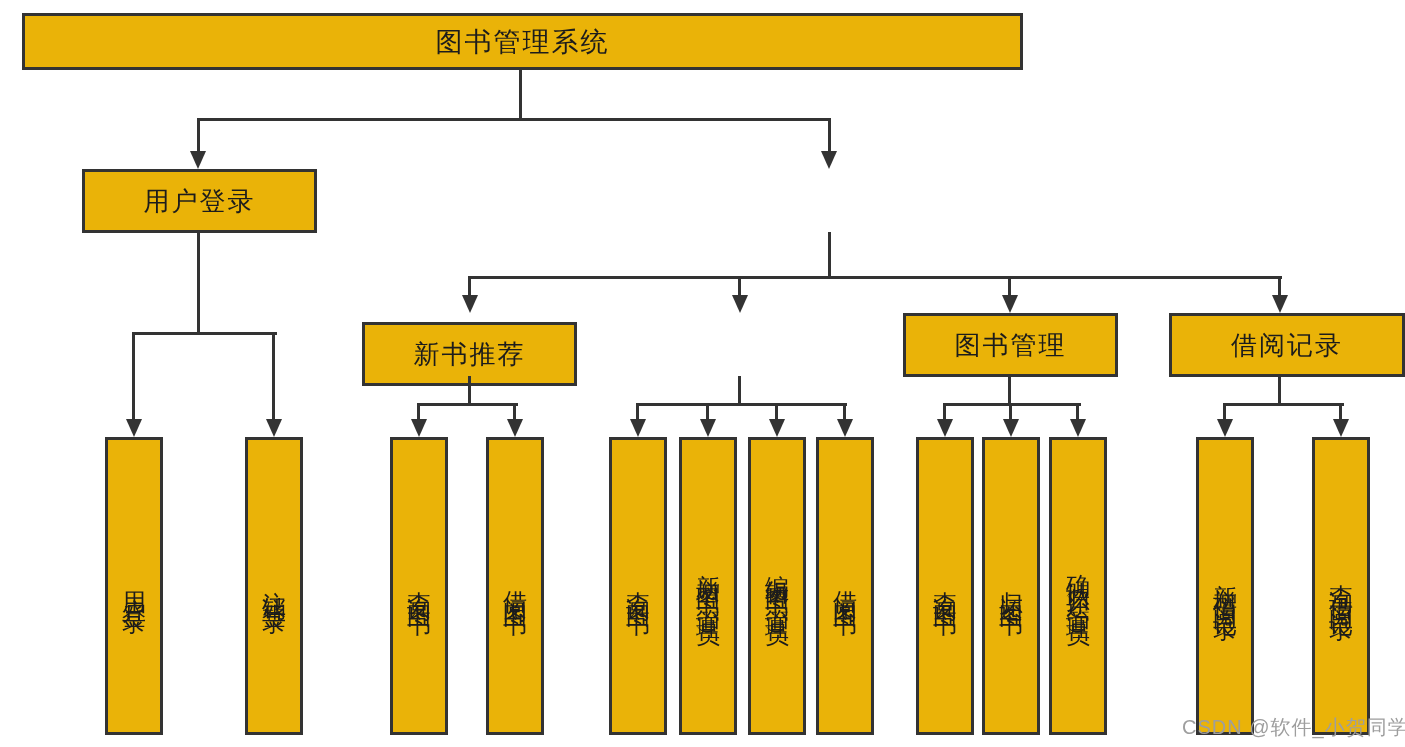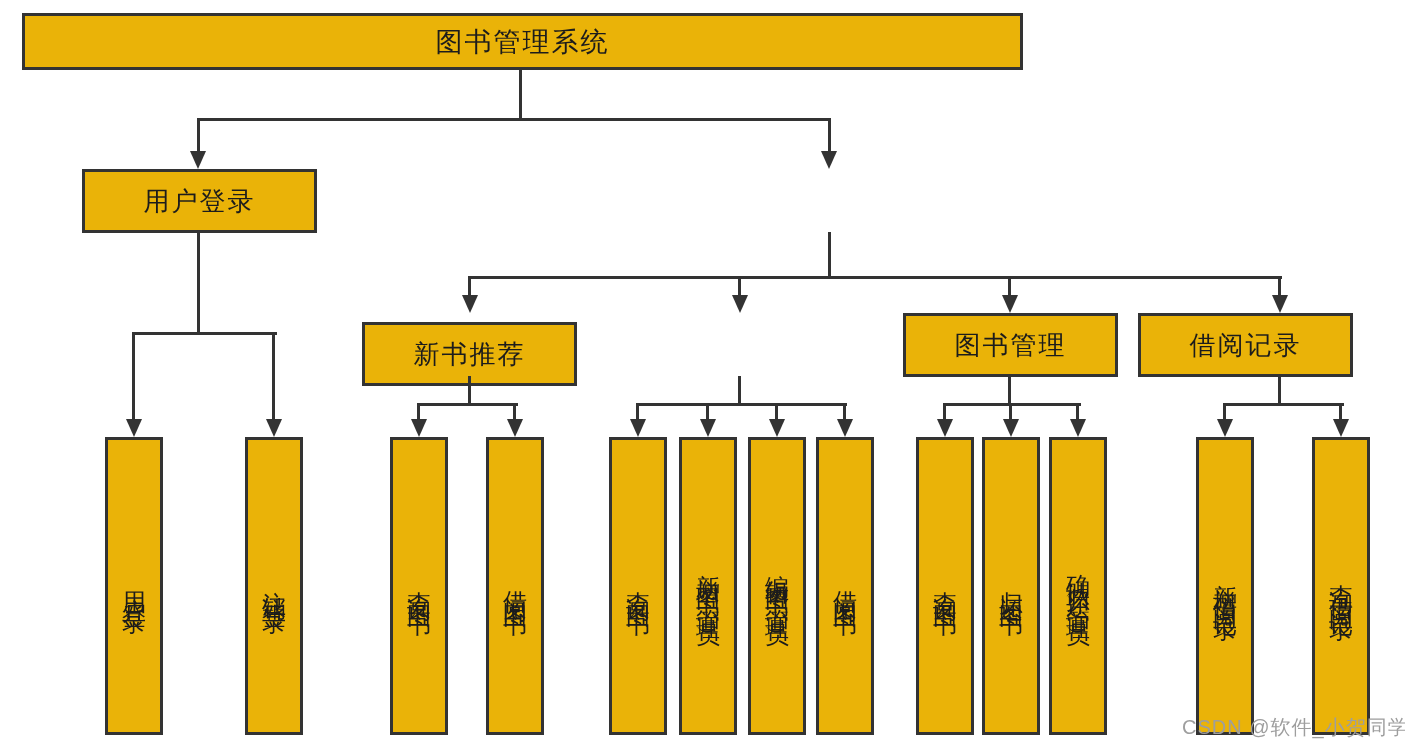--- a/index.html
+++ b/index.html
@@ -43,21 +43,21 @@
   <div class="box hbox" style="left:82px;top:169px;width:235px;height:64px">
     <span>用户登录</span>
   </div>
 
   <div class="box hbox" style="left:362px;top:322px;width:215px;height:64px">
     <span>新书推荐</span>
   </div>
   <div class="box hbox" style="left:903px;top:313px;width:215px;height:64px">
     <span>图书管理</span>
   </div>
-  <div class="box hbox" style="left:1138px;top:313px;width:215px;height:64px">
+  <div class="box hbox" style="left:1169px;top:313px;width:236px;height:64px">
     <span>借阅记录</span>
   </div>
 
   <div class="box vbox" style="left:105px;top:437px;width:58px;height:298px">
     <span>用户登录</span>
   </div>
   <div class="box vbox" style="left:245px;top:437px;width:58px;height:298px">
     <span>注销登录</span>
   </div>
 

